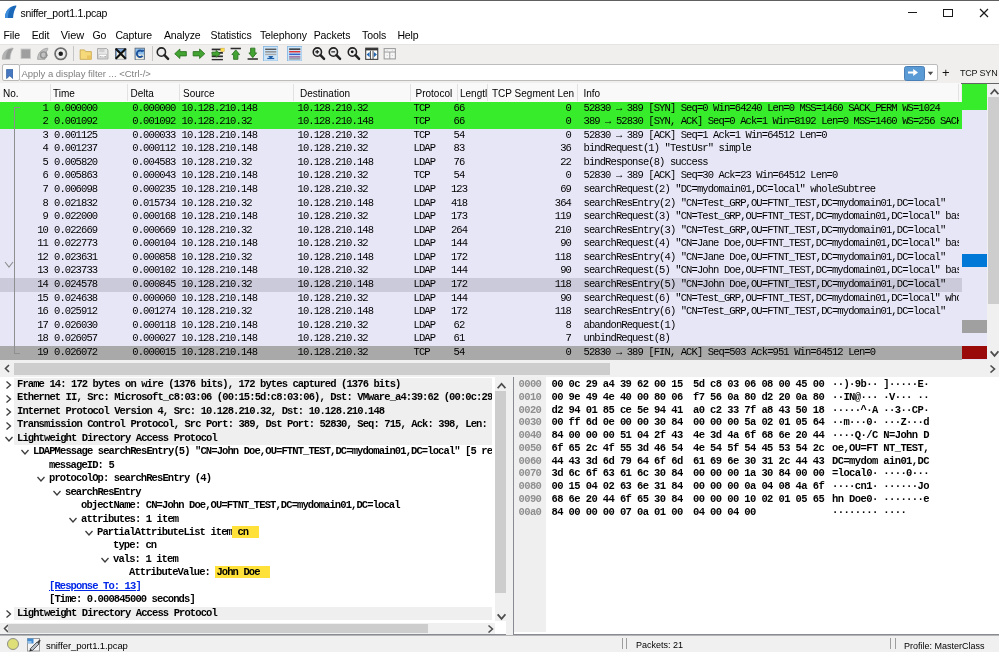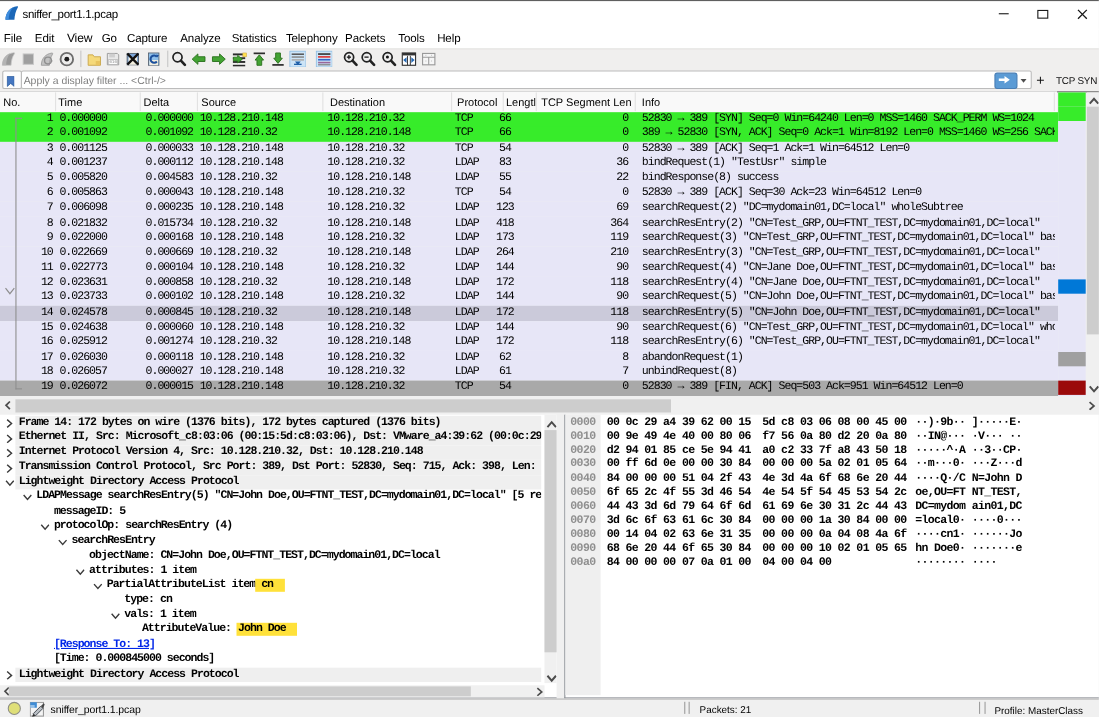--- a/index.html
+++ b/index.html
@@ -198,21 +198,21 @@
 <div class="abs" style="left:293px;top:84px;width:1px;height:17px;background:#e2e2e2"></div>
 <div class="abs" style="left:410px;top:84px;width:1px;height:17px;background:#e2e2e2"></div>
 <div class="abs" style="left:457px;top:84px;width:1px;height:17px;background:#e2e2e2"></div>
 <div class="abs" style="left:487px;top:84px;width:1px;height:17px;background:#e2e2e2"></div>
 <div class="abs" style="left:577px;top:84px;width:1px;height:17px;background:#e2e2e2"></div>
 <div class="abs" style="left:958px;top:84px;width:1px;height:17px;background:#e2e2e2"></div>
 <div class="abs prow g" style="top:101.50px"><span class="c-no">1</span><span class="c-t">0.000000</span><span class="c-d">0.000000</span><span class="c-s">10.128.210.148</span><span class="c-ds">10.128.210.32</span><span class="c-p">TCP</span><span class="c-ln">66</span><span class="c-sg">0</span><span class="c-i">52830 → 389 [SYN] Seq=0 Win=64240 Len=0 MSS=1460 SACK_PERM WS=1024</span></div>
 <div class="abs prow g" style="top:115.08px"><span class="c-no">2</span><span class="c-t">0.001092</span><span class="c-d">0.001092</span><span class="c-s">10.128.210.32</span><span class="c-ds">10.128.210.148</span><span class="c-p">TCP</span><span class="c-ln">66</span><span class="c-sg">0</span><span class="c-i">389 → 52830 [SYN, ACK] Seq=0 Ack=1 Win=8192 Len=0 MSS=1460 WS=256 SACK_PERM</span></div>
 <div class="abs prow l" style="top:128.66px"><span class="c-no">3</span><span class="c-t">0.001125</span><span class="c-d">0.000033</span><span class="c-s">10.128.210.148</span><span class="c-ds">10.128.210.32</span><span class="c-p">TCP</span><span class="c-ln">54</span><span class="c-sg">0</span><span class="c-i">52830 → 389 [ACK] Seq=1 Ack=1 Win=64512 Len=0</span></div>
 <div class="abs prow l" style="top:142.24px"><span class="c-no">4</span><span class="c-t">0.001237</span><span class="c-d">0.000112</span><span class="c-s">10.128.210.148</span><span class="c-ds">10.128.210.32</span><span class="c-p">LDAP</span><span class="c-ln">83</span><span class="c-sg">36</span><span class="c-i">bindRequest(1) "TestUsr" simple</span></div>
-<div class="abs prow l" style="top:155.82px"><span class="c-no">5</span><span class="c-t">0.005820</span><span class="c-d">0.004583</span><span class="c-s">10.128.210.32</span><span class="c-ds">10.128.210.148</span><span class="c-p">LDAP</span><span class="c-ln">55</span><span class="c-sg">22</span><span class="c-i">bindResponse(8) success</span></div>
+<div class="abs prow l" style="top:155.82px"><span class="c-no">5</span><span class="c-t">0.005820</span><span class="c-d">0.004583</span><span class="c-s">10.128.210.32</span><span class="c-ds">10.128.210.148</span><span class="c-p">LDAP</span><span class="c-ln">76</span><span class="c-sg">22</span><span class="c-i">bindResponse(8) success</span></div>
 <div class="abs prow l" style="top:169.40px"><span class="c-no">6</span><span class="c-t">0.005863</span><span class="c-d">0.000043</span><span class="c-s">10.128.210.148</span><span class="c-ds">10.128.210.32</span><span class="c-p">TCP</span><span class="c-ln">54</span><span class="c-sg">0</span><span class="c-i">52830 → 389 [ACK] Seq=30 Ack=23 Win=64512 Len=0</span></div>
 <div class="abs prow l" style="top:182.98px"><span class="c-no">7</span><span class="c-t">0.006098</span><span class="c-d">0.000235</span><span class="c-s">10.128.210.148</span><span class="c-ds">10.128.210.32</span><span class="c-p">LDAP</span><span class="c-ln">123</span><span class="c-sg">69</span><span class="c-i">searchRequest(2) "DC=mydomain01,DC=local" wholeSubtree</span></div>
 <div class="abs prow l" style="top:196.56px"><span class="c-no">8</span><span class="c-t">0.021832</span><span class="c-d">0.015734</span><span class="c-s">10.128.210.32</span><span class="c-ds">10.128.210.148</span><span class="c-p">LDAP</span><span class="c-ln">418</span><span class="c-sg">364</span><span class="c-i">searchResEntry(2) "CN=Test_GRP,OU=FTNT_TEST,DC=mydomain01,DC=local"</span></div>
 <div class="abs prow l" style="top:210.14px"><span class="c-no">9</span><span class="c-t">0.022000</span><span class="c-d">0.000168</span><span class="c-s">10.128.210.148</span><span class="c-ds">10.128.210.32</span><span class="c-p">LDAP</span><span class="c-ln">173</span><span class="c-sg">119</span><span class="c-i">searchRequest(3) "CN=Test_GRP,OU=FTNT_TEST,DC=mydomain01,DC=local" baseObject</span></div>
 <div class="abs prow l" style="top:223.72px"><span class="c-no">10</span><span class="c-t">0.022669</span><span class="c-d">0.000669</span><span class="c-s">10.128.210.32</span><span class="c-ds">10.128.210.148</span><span class="c-p">LDAP</span><span class="c-ln">264</span><span class="c-sg">210</span><span class="c-i">searchResEntry(3) "CN=Test_GRP,OU=FTNT_TEST,DC=mydomain01,DC=local"</span></div>
 <div class="abs prow l" style="top:237.30px"><span class="c-no">11</span><span class="c-t">0.022773</span><span class="c-d">0.000104</span><span class="c-s">10.128.210.148</span><span class="c-ds">10.128.210.32</span><span class="c-p">LDAP</span><span class="c-ln">144</span><span class="c-sg">90</span><span class="c-i">searchRequest(4) "CN=Jane Doe,OU=FTNT_TEST,DC=mydomain01,DC=local" baseObject</span></div>
 <div class="abs prow l" style="top:250.88px"><span class="c-no">12</span><span class="c-t">0.023631</span><span class="c-d">0.000858</span><span class="c-s">10.128.210.32</span><span class="c-ds">10.128.210.148</span><span class="c-p">LDAP</span><span class="c-ln">172</span><span class="c-sg">118</span><span class="c-i">searchResEntry(4) "CN=Jane Doe,OU=FTNT_TEST,DC=mydomain01,DC=local"</span></div>
 <div class="abs prow l" style="top:264.46px"><span class="c-no">13</span><span class="c-t">0.023733</span><span class="c-d">0.000102</span><span class="c-s">10.128.210.148</span><span class="c-ds">10.128.210.32</span><span class="c-p">LDAP</span><span class="c-ln">144</span><span class="c-sg">90</span><span class="c-i">searchRequest(5) "CN=John Doe,OU=FTNT_TEST,DC=mydomain01,DC=local" baseObject</span></div>
 <div class="abs prow sel" style="top:278.04px"><span class="c-no">14</span><span class="c-t">0.024578</span><span class="c-d">0.000845</span><span class="c-s">10.128.210.32</span><span class="c-ds">10.128.210.148</span><span class="c-p">LDAP</span><span class="c-ln">172</span><span class="c-sg">118</span><span class="c-i">searchResEntry(5) "CN=John Doe,OU=FTNT_TEST,DC=mydomain01,DC=local"</span></div>
 <div class="abs prow l" style="top:291.62px"><span class="c-no">15</span><span class="c-t">0.024638</span><span class="c-d">0.000060</span><span class="c-s">10.128.210.148</span><span class="c-ds">10.128.210.32</span><span class="c-p">LDAP</span><span class="c-ln">144</span><span class="c-sg">90</span><span class="c-i">searchRequest(6) "CN=Test_GRP,OU=FTNT_TEST,DC=mydomain01,DC=local" wholeSubtree</span></div>
@@ -353,21 +353,21 @@
 <div class="abs hx" style="left:832px;top:441.95px">oe,OU=FT NT_TEST,</div>
 <div class="abs hx off" style="left:518.5px;top:454.70px">0060</div>
 <div class="abs hx" style="left:551.5px;top:454.70px">44 43 3d 6d 79 64 6f 6d</div>
 <div class="abs hx" style="left:693px;top:454.70px">61 69 6e 30 31 2c 44 43</div>
 <div class="abs hx" style="left:832px;top:454.70px">DC=mydom ain01,DC</div>
 <div class="abs hx off" style="left:518.5px;top:467.45px">0070</div>
 <div class="abs hx" style="left:551.5px;top:467.45px">3d 6c 6f 63 61 6c 30 84</div>
 <div class="abs hx" style="left:693px;top:467.45px">00 00 00 1a 30 84 00 00</div>
 <div class="abs hx" style="left:832px;top:467.45px">=local0· ····0···</div>
 <div class="abs hx off" style="left:518.5px;top:480.20px">0080</div>
-<div class="abs hx" style="left:551.5px;top:480.20px">00 14 04 02 63 6e 31 35</div>
+<div class="abs hx" style="left:551.5px;top:480.20px">00 15 04 02 63 6e 31 84</div>
 <div class="abs hx" style="left:693px;top:480.20px">00 00 00 0a 04 08 4a 6f</div>
 <div class="abs hx" style="left:832px;top:480.20px">····cn1· ······Jo</div>
 <div class="abs hx off" style="left:518.5px;top:492.95px">0090</div>
 <div class="abs hx" style="left:551.5px;top:492.95px">68 6e 20 44 6f 65 30 84</div>
 <div class="abs hx" style="left:693px;top:492.95px">00 00 00 10 02 01 05 65</div>
 <div class="abs hx" style="left:832px;top:492.95px">hn Doe0· ·······e</div>
 <div class="abs hx off" style="left:518.5px;top:505.70px">00a0</div>
 <div class="abs hx" style="left:551.5px;top:505.70px">84 00 00 00 07 0a 01 00</div>
 <div class="abs hx" style="left:693px;top:505.70px">04 00 04 00</div>
 <div class="abs hx" style="left:832px;top:505.70px">········ ····</div>

